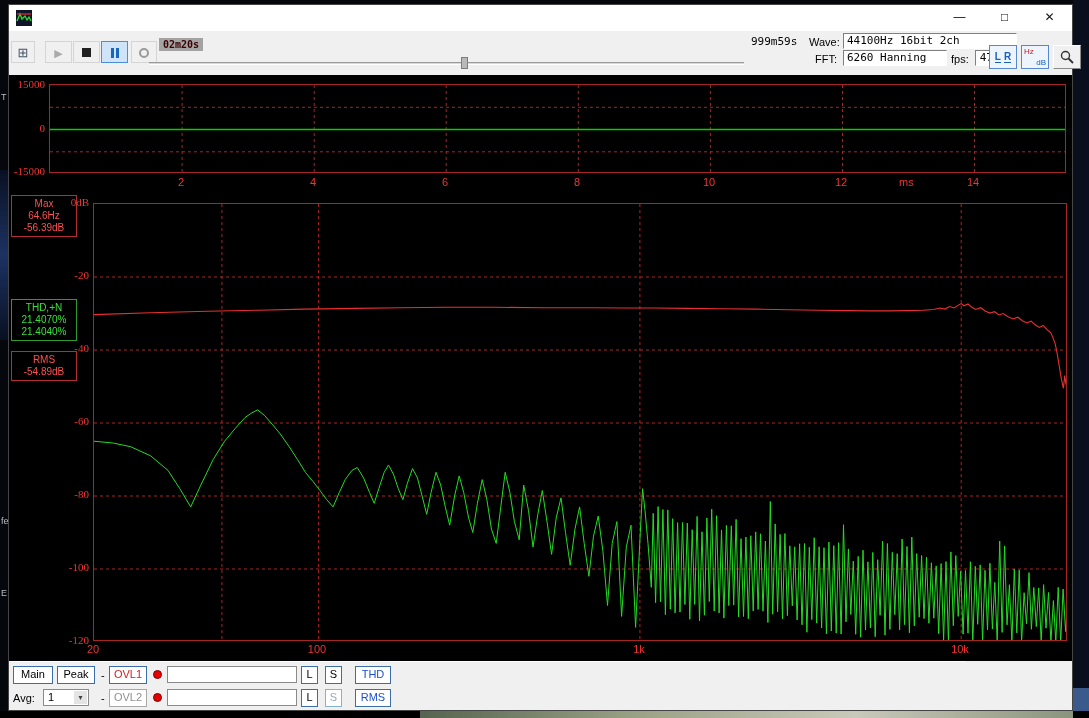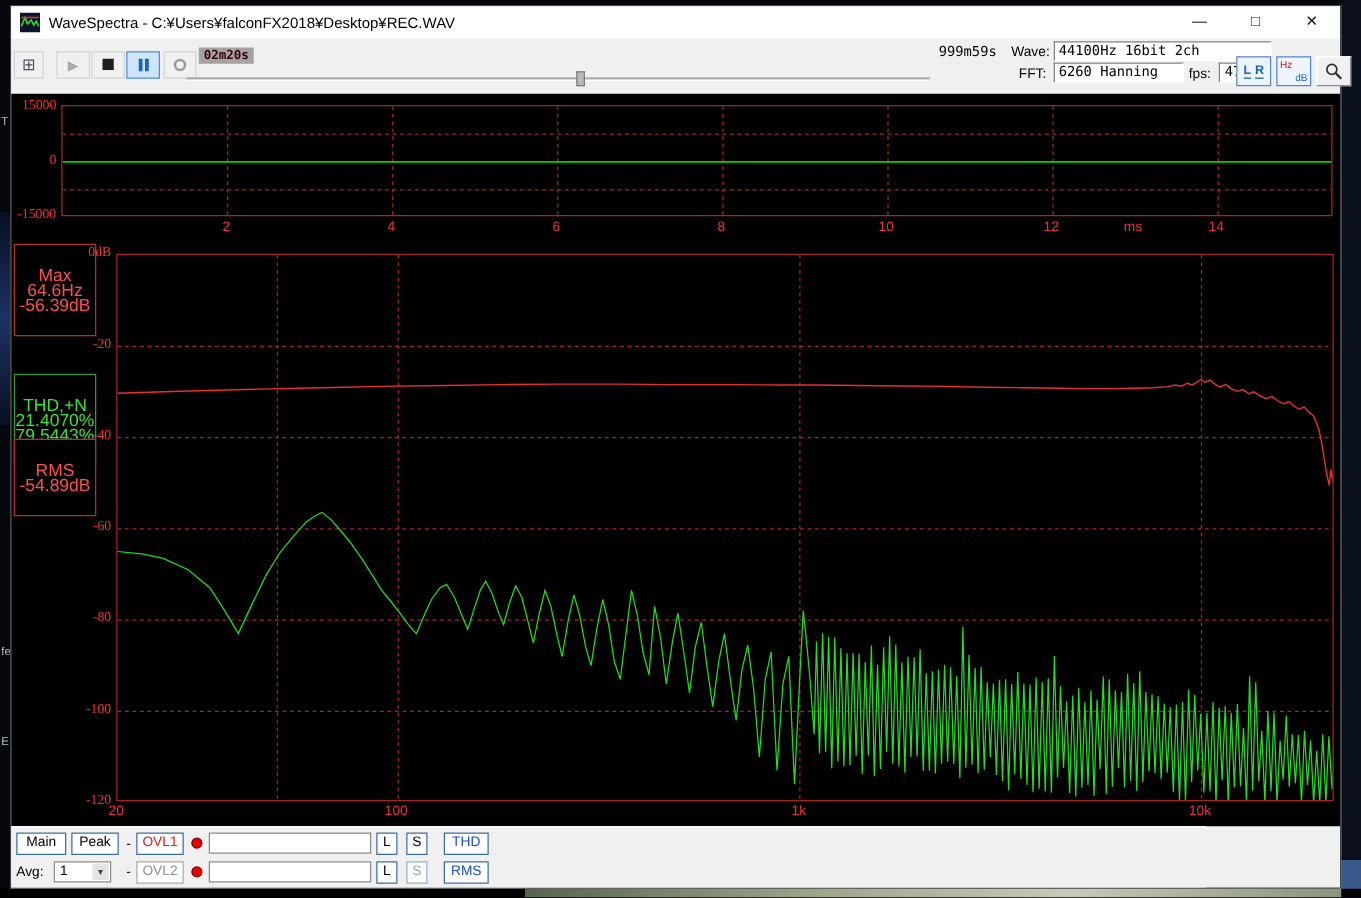--- a/index.html
+++ b/index.html
@@ -37,21 +37,21 @@
   .lr-letter{font-size:10px;font-weight:bold;color:#1560c0;border-bottom:1px solid #1560c0;line-height:20px;}
   .hz-t{position:absolute;left:2px;top:1px;font-size:8px;color:#c82020;}
   .db-t{position:absolute;right:2px;bottom:1px;font-size:8px;color:#1560c0;}
   
   #charts{left:0;top:70px;width:1063px;height:586px;background:#000;overflow:hidden;}
   #wave-svg{position:absolute;left:40px;top:9px;background:#000;border:1px solid #a82525;}
   #spec-svg{position:absolute;left:84px;top:128px;background:#000;border:1px solid #a82525;}
   .t-axis{position:absolute;color:#f03434;font-size:11px;line-height:13px;white-space:nowrap;}
   .yR{width:36px;text-align:right;font-family:Liberation Serif, serif;}
   .xC{width:34px;margin-left:-17px;text-align:center;}
-  .infobox{position:absolute;left:2px;width:66px;background:#000;text-align:center;font-size:14px;line-height:12px;padding:18px 0;}
+  .infobox{position:absolute;left:2px;width:66px;background:#000;text-align:center;font-size:10px;line-height:12px;padding:2px 0;}
   .ib-red{border:1px solid #b43030;color:#ff5050;}
   .ib-green{border:1px solid #2f9a2f;color:#3ae03a;}
   
   #controls{left:0;top:656px;width:956px;height:49px;background:#f0f0f0;border-top:1px solid #fff;}
   .cbtn{position:absolute;height:18px;background:#fff;border:1px solid #3a6ea5;font-size:11px;text-align:center;line-height:15px;color:#000;cursor:pointer;}
   .cbtn.red{color:#d42020;}
   .cbtn.blue{color:#1a4fd0;}
   .cbtn.gray{color:#909090;border-color:#a8a8a8;}
   .cbtn.grayblue{color:#9aa7b8;border-color:#8ab0d0;}
   .dash{position:absolute;font-size:11px;color:#000;}
@@ -74,21 +74,20 @@
 <div class="abs" id="bottom-photo"></div>
 
 <div class="abs" id="window">
 
   <div class="abs" id="titlebar">
     <svg class="abs" id="app-icon" viewBox="0 0 16 16">
       <rect x="0" y="0" width="16" height="16" fill="#10142a"></rect>
       <polyline points="1,11 4,4 6,9 9,6 11,10 13,7 15,11" fill="none" stroke="#2ae02a" stroke-width="1.3"></polyline>
       <line x1="1" y1="4" x2="15" y2="4" stroke="#e83030" stroke-width="1.2"></line>
     </svg>
-    <span class="abs" id="window-title">WaveSpectra - C:¥Users¥falconFX2018¥Desktop¥REC.WAV</span>
     <div class="capbtn" style="right:90px"><span>—</span></div>
     <div class="capbtn" style="right:45px"><span>□</span></div>
     <div class="capbtn" style="right:0"><span>✕</span></div>
   </div>
 
   <div class="abs" id="toolbar">
     <div class="tbtn" style="left:2px;width:24px"><span style="font-size:13px;color:#456">⊞</span></div>
     <div class="tbtn" style="left:36px"><span style="font-size:11px;color:#aaa">▶</span></div>
     <div class="tbtn" style="left:64px"><span class="stop-sq"></span></div>
     <div class="tbtn pressed" style="left:92px"><span><span class="pbar"></span><span class="pbar"></span></span></div>
@@ -147,21 +146,21 @@
     <span class="t-axis" style="left:890px;top:101px">ms</span>
 
     <div class="infobox ib-red" style="top:120px">
       <div>Max</div>
       <div>64.6Hz</div>
       <div>-56.39dB</div>
     </div>
     <div class="infobox ib-green" style="top:224px">
       <div>THD,+N</div>
       <div>21.4070%</div>
-      <div>79.5443%</div>
+      <div>21.4040%</div>
     </div>
     <div class="infobox ib-red" style="top:276px">
       <div>RMS</div>
       <div>-54.89dB</div>
     </div>
 
     <span class="t-axis yR" style="left:44px;top:121px">0dB</span>
     <span class="t-axis yR" style="left:44px;top:194px">-20</span>
     <span class="t-axis yR" style="left:44px;top:267px">-40</span>
     <span class="t-axis yR" style="left:44px;top:340px">-60</span>

